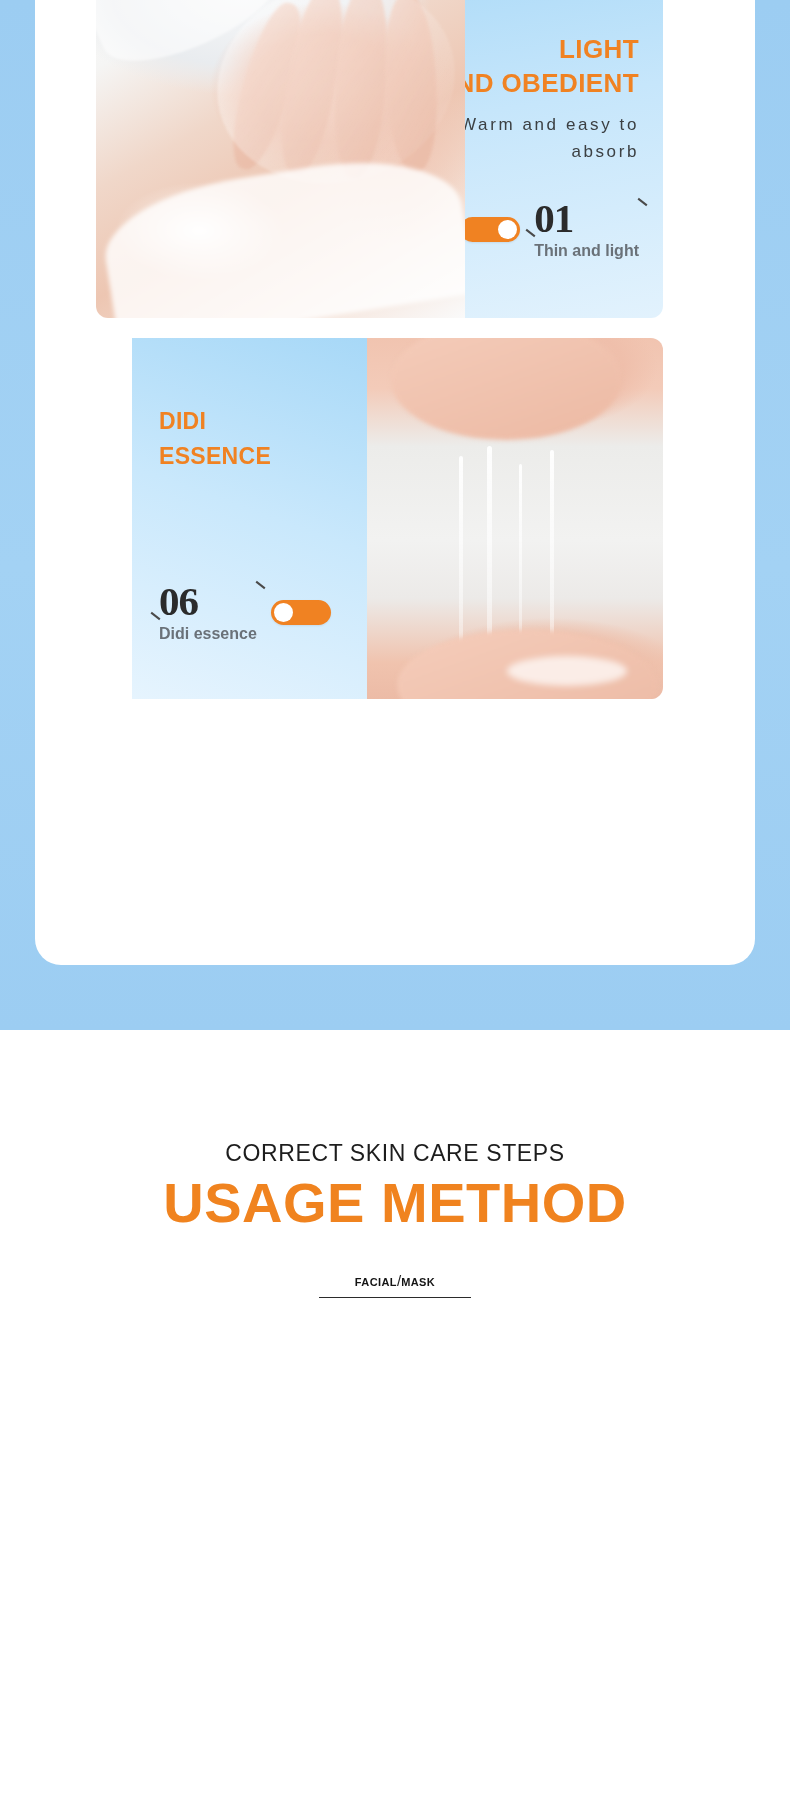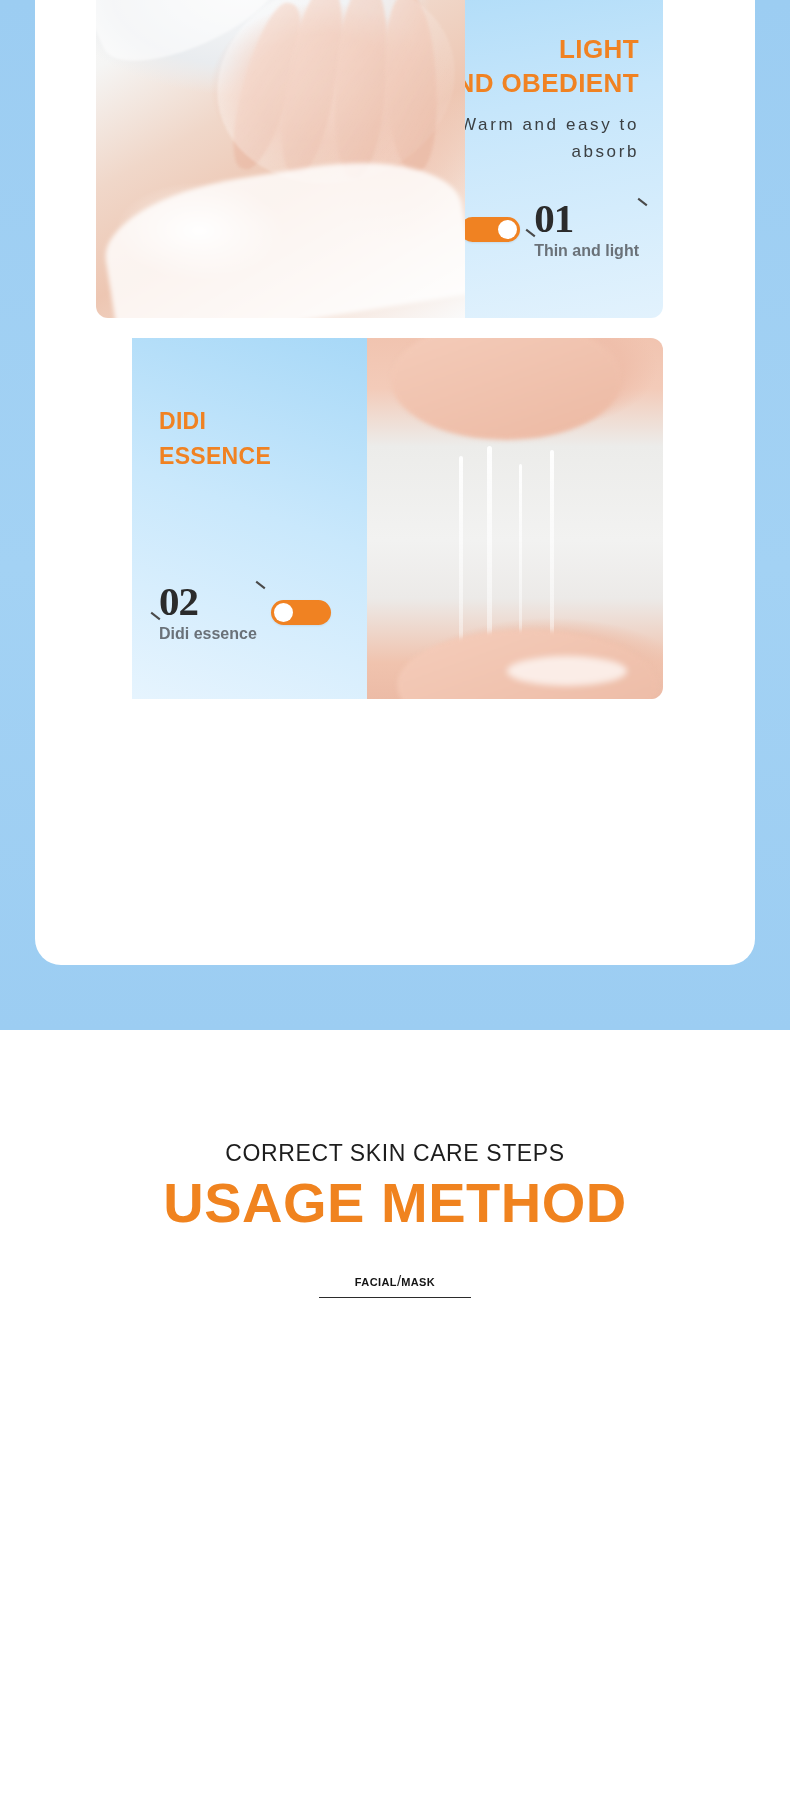--- a/index.html
+++ b/index.html
@@ -180,21 +180,21 @@
       <div class="card-body">
         <div class="c2-inner">
           <div class="c2-title">DIDI
 ESSENCE</div>
         </div>
 
         <div class="stat-row" id="c2-stat">
           <div class="stat-text">
             <span class="stat-num">
               <span class="tick tick-l"></span>
-              <span class="num">02</span>
+              <span class="num">06</span>
               <span class="tick tick-r"></span>
             </span>
             <span class="stat-label">Didi essence</span>
           </div>
           <div class="toggle left">
             <div class="knob"></div>
           </div>
         </div>
       </div>
     </div>

